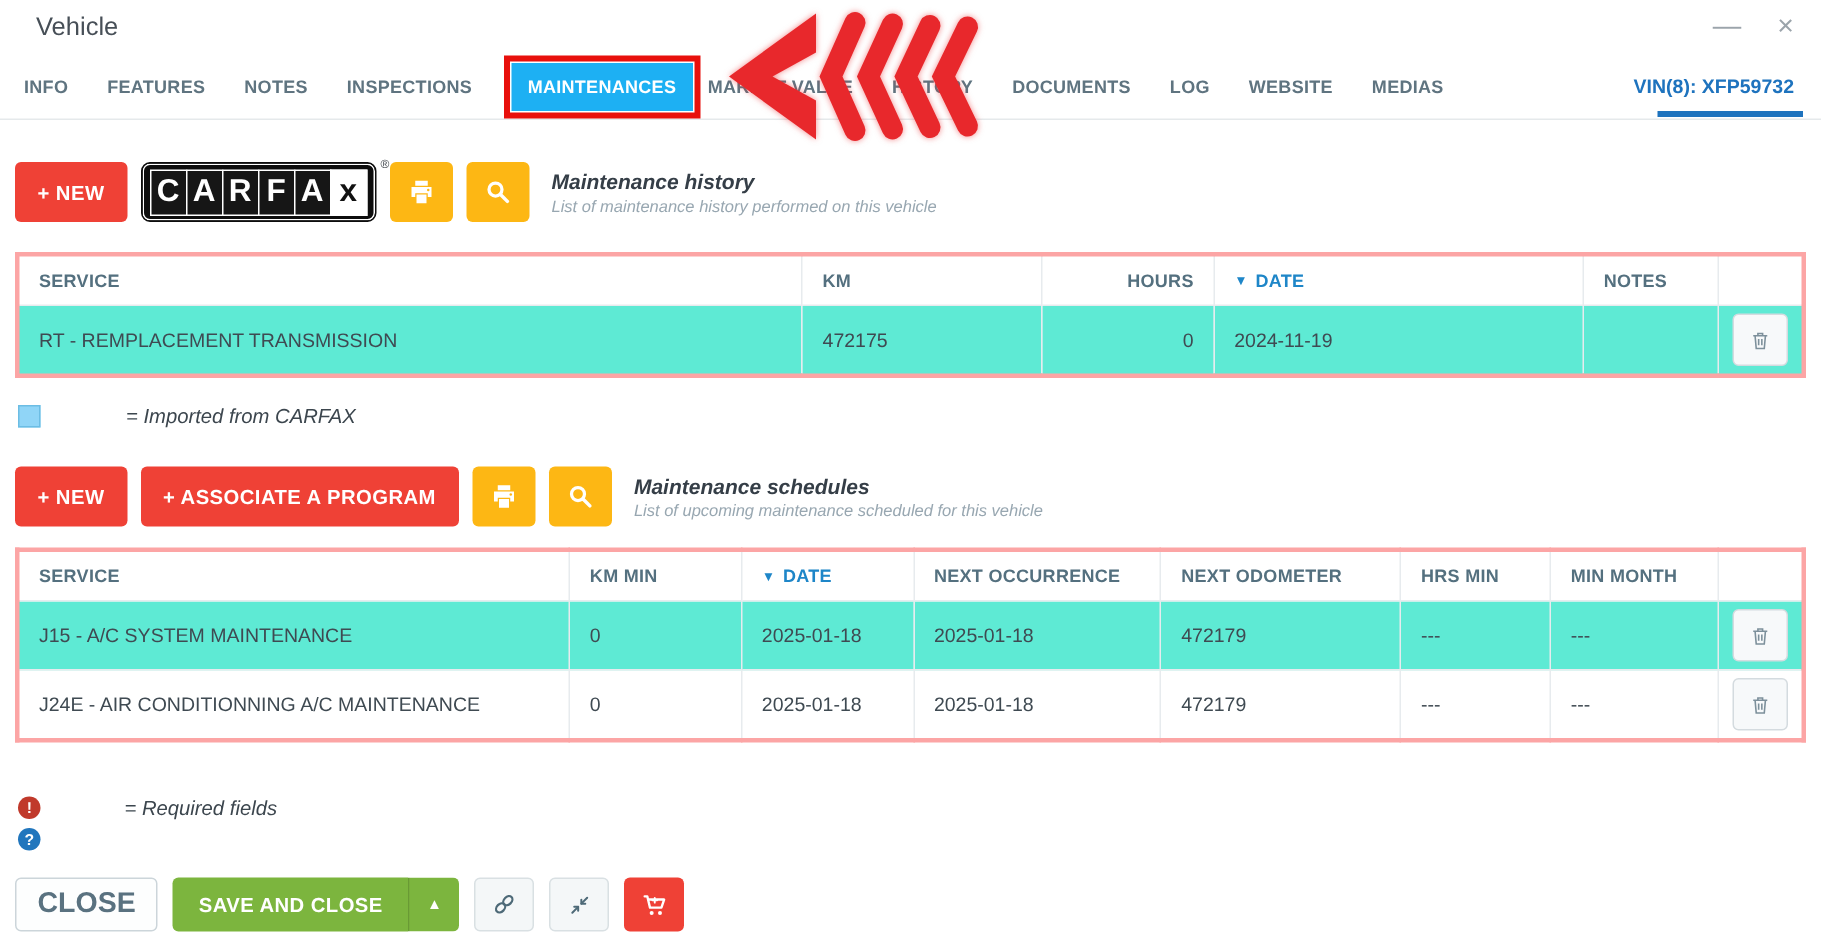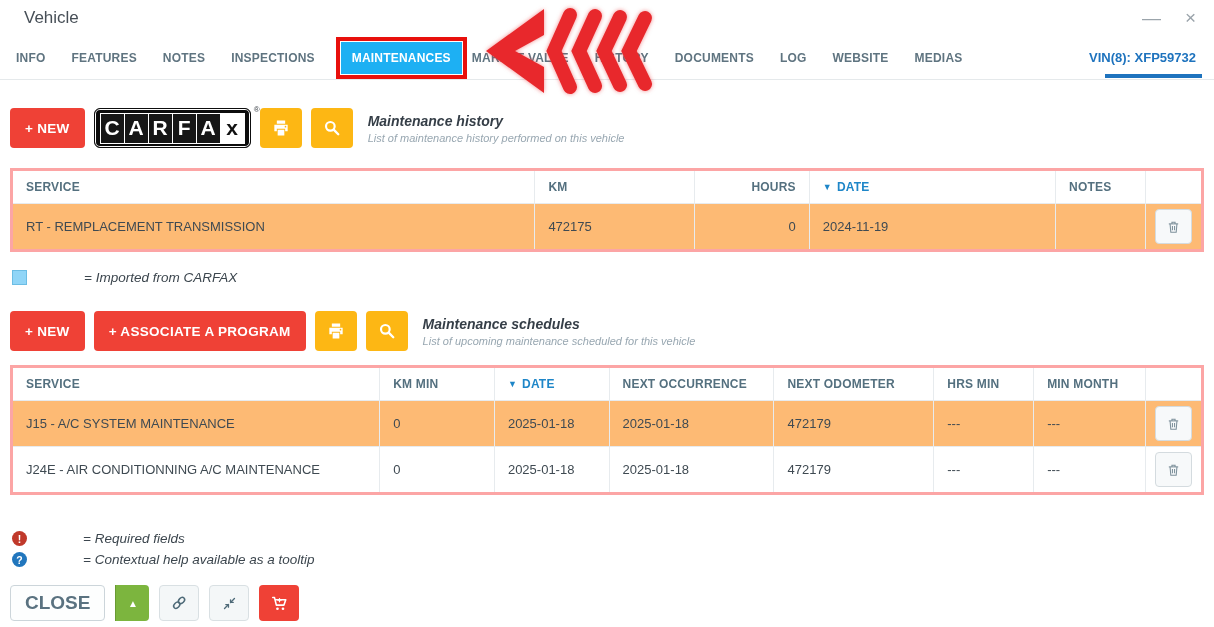--- a/index.html
+++ b/index.html
@@ -44,21 +44,21 @@
   .section-title { font-size:14px; font-weight:bold; color:#353e47; }
   .section-sub { font-size:11px; color:#98a7b1; margin-top:3px; }
 
   
   table { border-collapse:collapse; width:1194px; margin:0 10px; }
   .tbl1 { margin-top:20px; }
   .tbl2 { margin-top:14px; }
   th, td { border:1px solid #e7ebee; }
   table { border:3px solid #fca5a5; }
   th { text-align:left; font-size:12px; font-weight:bold; color:#54707f; padding:9px 13px; background:#fff; letter-spacing:.2px; white-space:nowrap; }
-  td { font-size:13px; color:#3f4a52; padding:14px 13px; background:#fdba74; }
+  td { font-size:13px; color:#3f4a52; padding:14px 13px; background:#5eead4; }
   .row-alt td { background:#ffffff; }
   .num-right { text-align:right; }
   .th-date { color:#1e86c8; cursor:pointer; }
   .sort-ic { font-size:9px; margin-right:5px; color:#1e86c8; display:inline-block; transform:translateY(-1px); }
   .cell-actions { text-align:center; padding:5px; width:57px; }
   .btn-trash { width:37px; height:35px; background:#f7f9fa; border:1px solid #d4dbdf; border-radius:4px; cursor:pointer; display:inline-flex; align-items:center; justify-content:center; }
 
   
   .legend-carfax { display:flex; align-items:center; margin:18px 12px 0; }
   .legend-sq { width:15px; height:15px; background:#90d5f7; border:1px solid #6cbde4; margin-right:9px; }
@@ -278,27 +278,27 @@
   </tbody>
 </table>
 
 <div class="footer-legends">
   <div class="legend-line">
     <span class="circle-ic circle-red">!</span>
     <span class="legend-text">= Required fields</span>
   </div>
   <div class="legend-line">
     <span class="circle-ic circle-blue">?</span>
-    <span class="legend-text">= Contextual help available as a tooltip</span>
   </div>
 </div>
 
 <div class="footer-btns">
   <button class="btn btn-close">CLOSE</button>
   <div class="btn-save-wrap">
+    <button class="btn btn-save">SAVE AND CLOSE</button>
     <button class="btn btn-save-caret">▲</button>
   </div>
   <button class="btn btn-icon">
     <svg width="18" height="18" viewBox="0 0 24 24" fill="none" stroke="#4e6a78" stroke-width="2">
       <ellipse cx="9" cy="15" rx="4.6" ry="3.4" transform="rotate(-45 9 15)"></ellipse>
       <ellipse cx="15.4" cy="8.6" rx="4.6" ry="3.4" transform="rotate(-45 15.4 8.6)"></ellipse>
     </svg>
   </button>
   <button class="btn btn-icon">
     <svg width="17" height="17" viewBox="0 0 24 24" fill="none" stroke="#4e6a78" stroke-width="1.9" stroke-linecap="round" stroke-linejoin="round">

